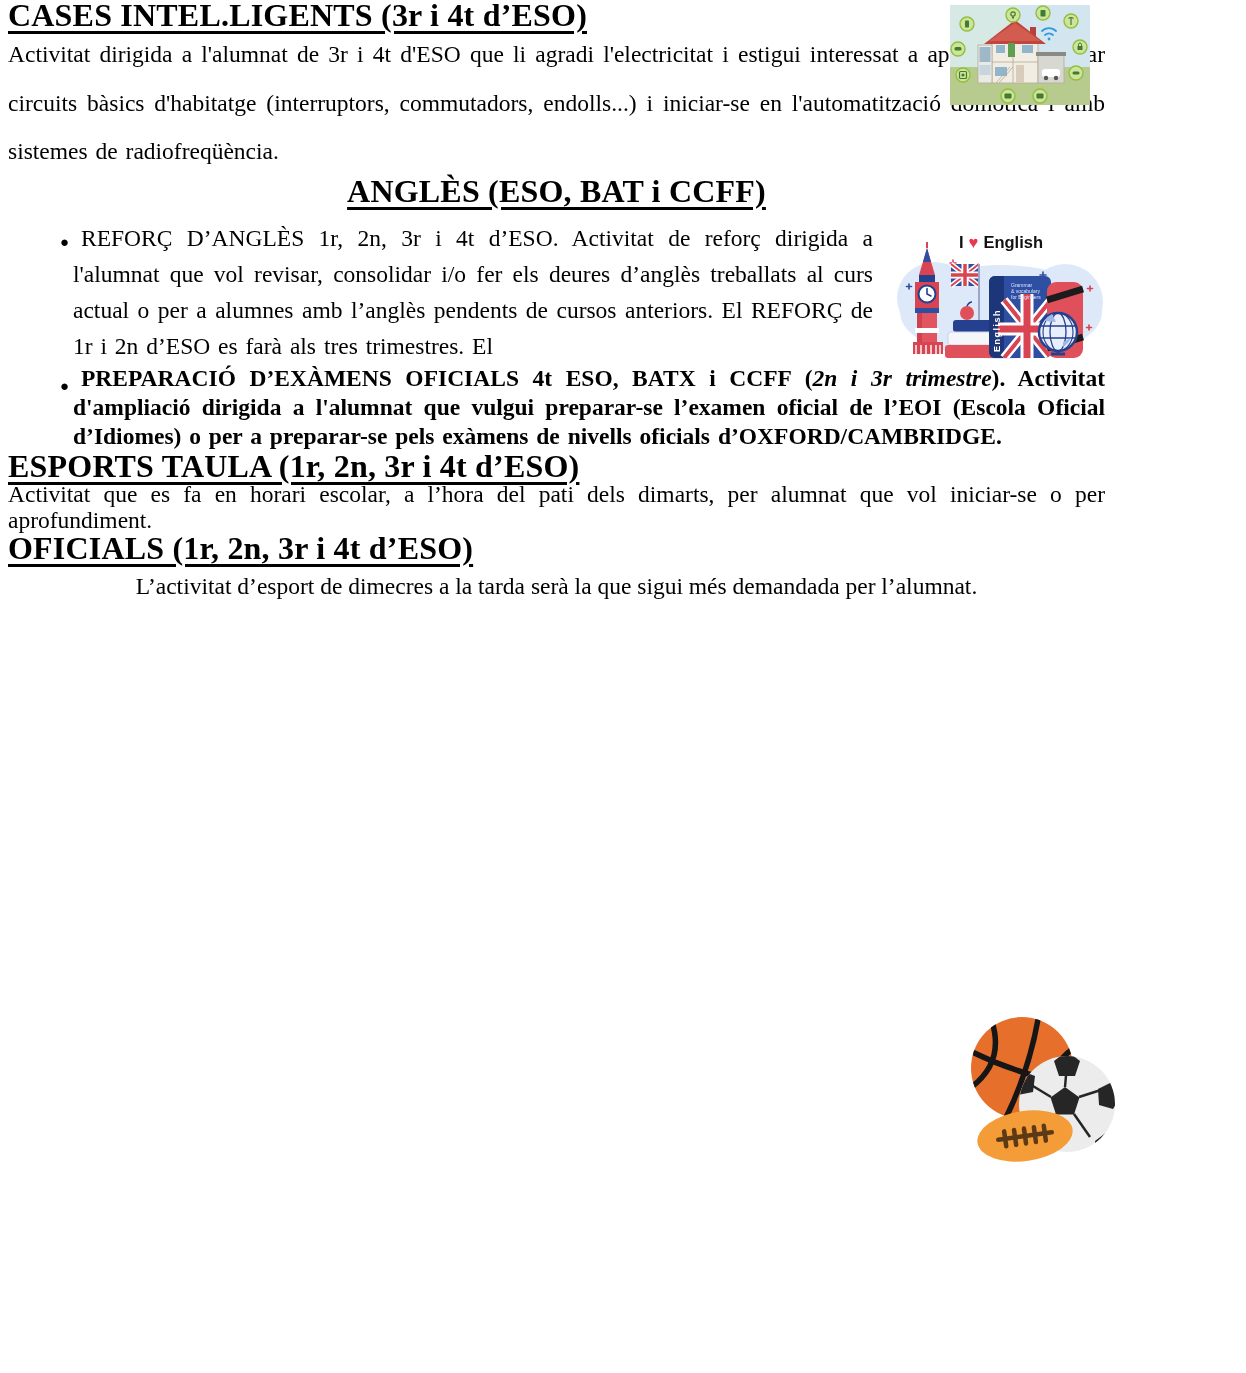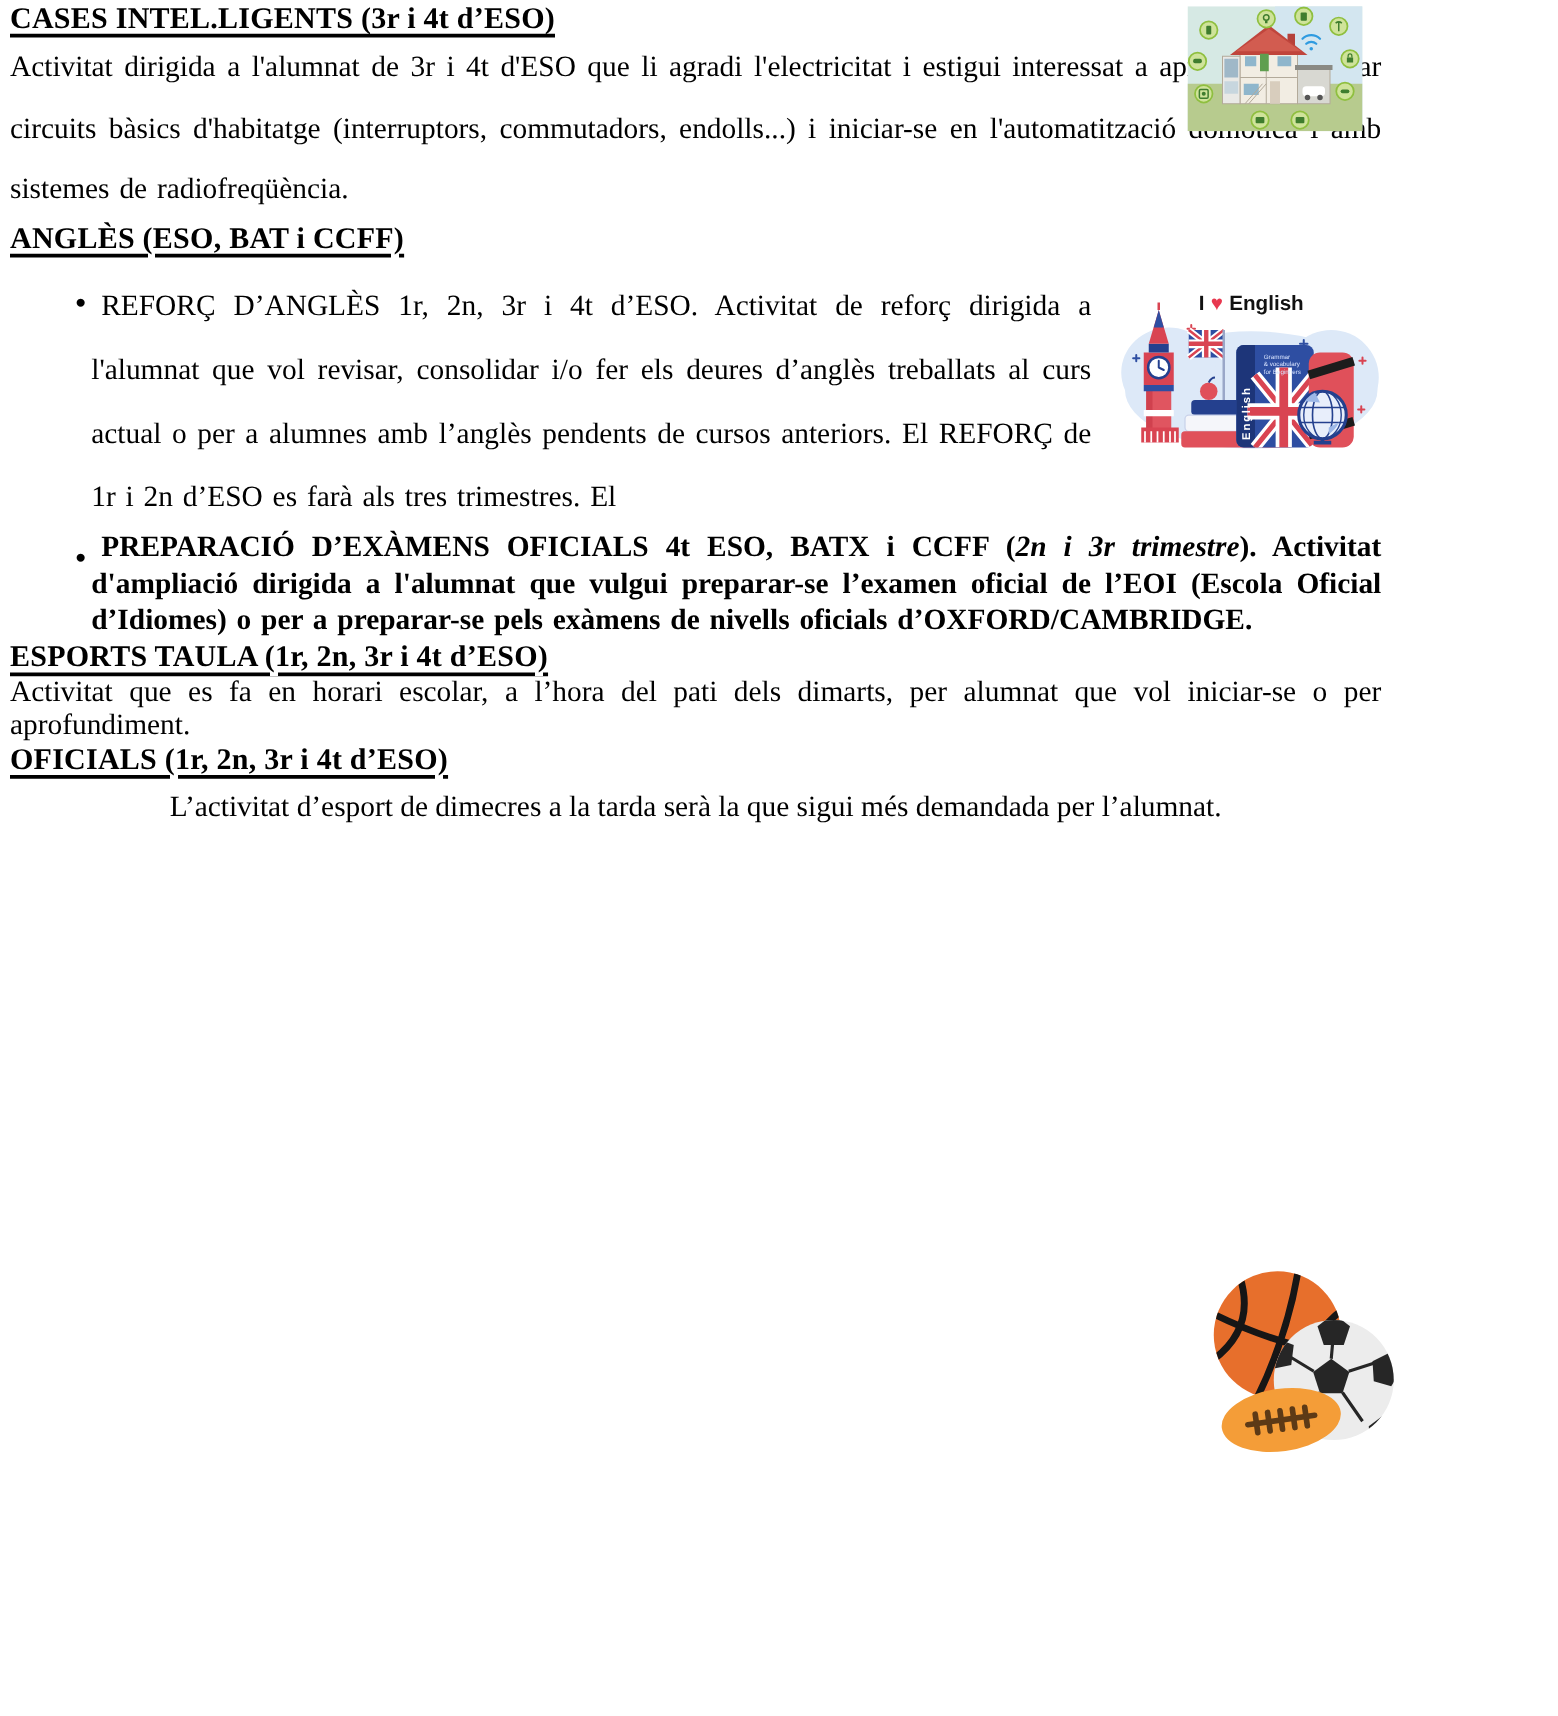--- a/index.html
+++ b/index.html
@@ -1,35 +1,35 @@
 <!DOCTYPE html>
 <html><head>
 <meta charset="utf-8">
 <style>
   html,body{margin:0;padding:0;background:#ffffff;}
   .page{position:relative;width:1246px;height:1373px;background:#ffffff;overflow:hidden;
         font-family:"Liberation Serif","DejaVu Serif",serif;color:#000;}
   .content{padding:0 141px 0 8px;}
-  h2.heading{font-size:24px;line-height:30px;font-weight:bold;margin:0;
+  h2.heading{font-size:32px;line-height:30px;font-weight:bold;margin:0;
              text-decoration:underline;text-decoration-thickness:3px;text-underline-offset:5px;
              letter-spacing:.2px;}
   .s1h{margin-top:81px;}
-  .s2h{margin-top:49px;}
+  .s2h{margin-top:49px;text-align:center;}
   .s3h{margin-top:40px;margin-left:17px;}
   .s4h{margin-top:62px;margin-left:17px;}
   p.para{font-size:23.5px;margin:0;}
   .just{text-align:justify;word-spacing:2px;}
   .s1p{margin-top:19px;line-height:48.5px;}
   .s3p{margin-top:12px;line-height:26px;margin-left:7px;}
   .s4p{margin-top:14px;line-height:46px;margin-left:7px;text-align:center;}
   .bullets{margin-top:14px;}
   .bullet{position:relative;padding-left:65px;font-size:23.5px;}
   .bullet .dot{position:absolute;left:52px;top:15px;font-size:15px;line-height:15px;}
   .bullet p{margin:0;text-indent:8px;}
-  .bp1{line-height:51px;}
+  .bp1{line-height:36px;}
   .bp2{line-height:45px;margin-top:8px !important;margin-left:4px;}
   .li2{margin-top:0;}
   .li2 p{line-height:29px;font-weight:bold;}
   .float-img{float:right;width:222px;height:142px;margin-left:10px;}
   .float-img svg{display:block;margin-left:auto;margin-top:4px;}
   .abs{position:absolute;}
   .smart-home{left:950px;top:5px;}
   .sports{left:963px;top:1008px;}
   .cap{font-family:"Liberation Sans","DejaVu Sans",sans-serif;font-weight:bold;font-size:16.5px;}
   .spine{font-family:"Liberation Sans","DejaVu Sans",sans-serif;font-weight:bold;font-size:9px;

